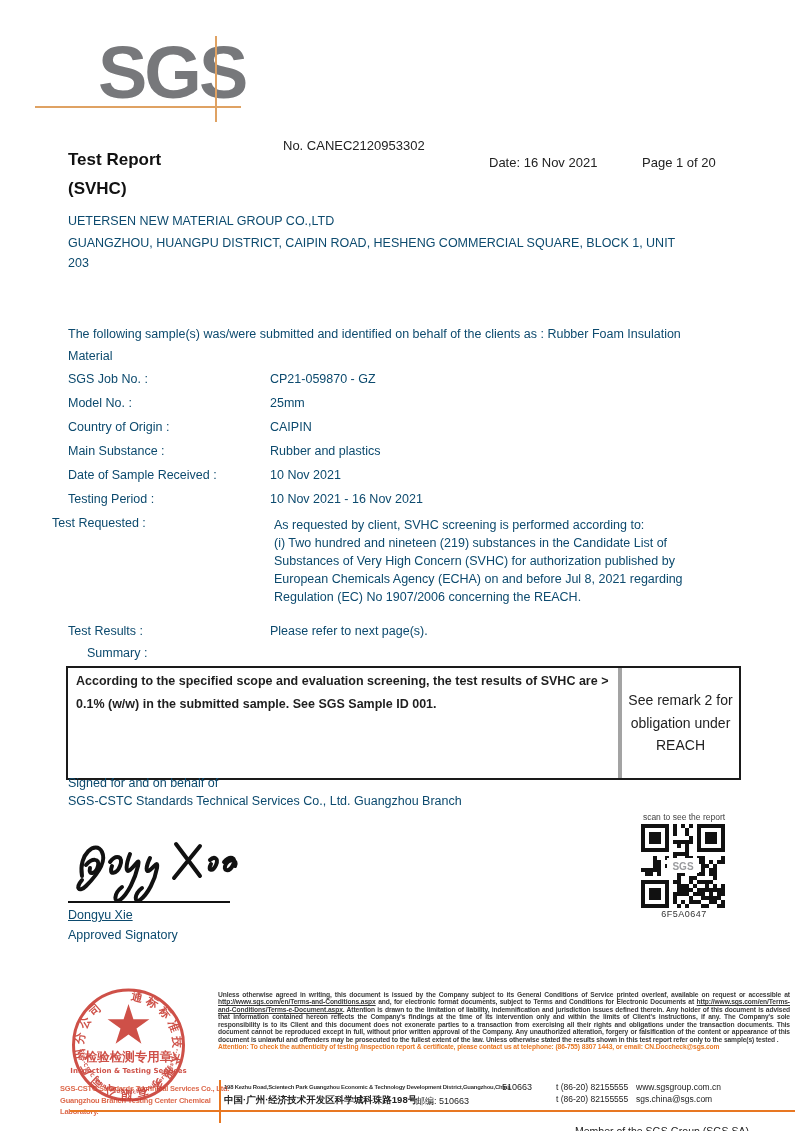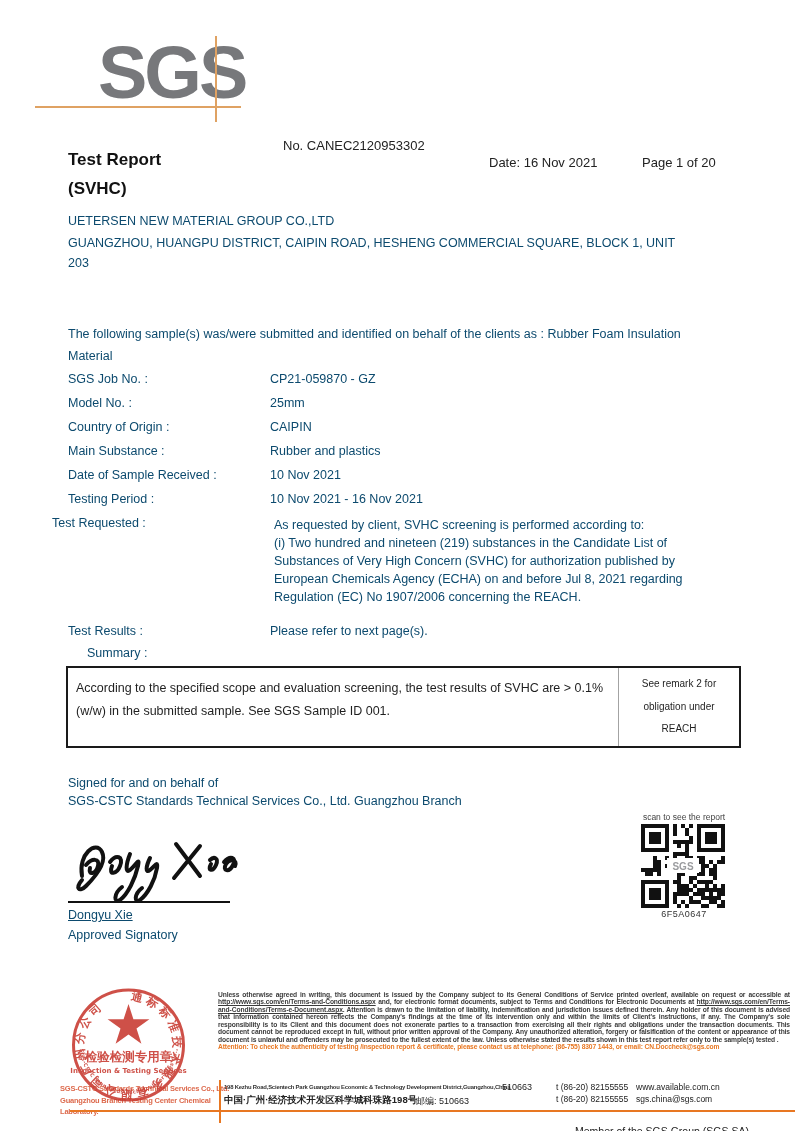--- a/index.html
+++ b/index.html
@@ -11,22 +11,22 @@
   .logo-hline{background:#dfa263;height:2px;}
   .logo-vline{background:#dfa263;width:2px;}
   
   .title{font-size:17px;font-weight:bold;color:#111;}
   .hmeta{font-size:13px;color:#222;}
   .body-txt{font-size:12.5px;color:#0c4a6e;}
   .label-col{font-size:12.5px;color:#0c4a6e;}
   .pre{white-space:pre-line;line-height:18px;}
   
   .sum-table{border:2px solid #1a1a1a;display:flex;}
-  .sum-left{width:534px;border-right:1px solid #a3a3a3;padding:9px 8px;font-size:12.5px;line-height:22.5px;}
-  .sum-right{flex:1;padding:5px 6px;font-size:10px;line-height:22.5px;text-align:center;}
+  .sum-left{width:534px;border-right:4px solid #a3a3a3;padding:2px 8px;font-size:12.5px;line-height:22.5px;font-weight:bold;}
+  .sum-right{flex:1;padding:21px 6px;font-size:14px;line-height:22.5px;text-align:center;}
   
   .sig-line{background:#111;height:2px;}
   
   .qr-caption{font-size:8.5px;color:#444;}
   .qr-code-text{font-size:9px;color:#333;letter-spacing:0.5px;}
   
   .terms{width:572px;font-size:6.7px;font-weight:bold;line-height:7.45px;
          text-align:justify;color:#3b3b3b;letter-spacing:-0.1px;}
   .attention{font-size:6.7px;font-weight:bold;line-height:7.45px;text-align:justify;
              color:#e87722;letter-spacing:-0.1px;}
@@ -286,21 +286,21 @@
   <div class="abs" style="left:218px;top:991px;width:572px;">
     <div class="terms"><span>Unless otherwise agreed in writing, this document is issued by the Company subject to its General Conditions of Service printed overleaf, available on request or accessible at </span><span style="text-decoration: underline;">http://www.sgs.com/en/Terms-and-Conditions.aspx</span><span> and, for electronic format documents, subject to Terms and Conditions for Electronic Documents at </span><span style="text-decoration: underline;">http://www.sgs.com/en/Terms-and-Conditions/Terms-e-Document.aspx</span><span>. Attention is drawn to the limitation of liability, indemnification and jurisdiction issues defined therein. Any holder of this document is advised that information contained hereon reflects the Company's findings at the time of its intervention only and within the limits of Client's instructions, if any. The Company's sole responsibility is to its Client and this document does not exonerate parties to a transaction from exercising all their rights and obligations under the transaction documents. This document cannot be reproduced except in full, without prior written approval of the Company. Any unauthorized alteration, forgery or falsification of the content or appearance of this document is unlawful and offenders may be prosecuted to the fullest extent of the law. Unless otherwise stated the results shown in this test report refer only to the sample(s) tested .</span></div>
     <div class="attention">Attention: To check the authenticity of testing /inspection report &amp; certificate, please contact us at telephone: (86-755) 8307 1443, or email: CN.Doccheck@sgs.com</div>
   </div>
 
   <div class="abs vline-orange" style="left:219px;top:1080px;height:43px;"></div>
 
   <div class="abs addr-en" style="left:224px;top:1084px;">198 Kezhu Road,Scientech Park Guangzhou Economic &amp; Technology Development District,Guangzhou,China</div>
   <div class="abs addr-zip" style="left:502px;top:1082px;">510663</div>
   <div class="abs contact" style="left:556px;top:1082px;">t (86-20) 82155555</div>
-  <div class="abs contact" style="left:636px;top:1082px;">www.available.com.cn</div>
+  <div class="abs contact" style="left:636px;top:1082px;">www.sgsgroup.com.cn</div>
 
   <div class="abs addr-cn" style="left:224px;top:1094px;">中国·广州·经济技术开发区科学城科珠路198号</div>
   <div class="abs addr-zip" style="left:416px;top:1095px;">邮编: 510663</div>
   <div class="abs contact" style="left:556px;top:1094px;">t (86-20) 82155555</div>
   <div class="abs contact" style="left:636px;top:1094px;">sgs.china@sgs.com</div>
 
   <div class="abs rule-orange" style="left:70px;top:1110px;width:725px;"></div>
   <div class="abs member" style="left:575px;top:1115px;margin-top:10px;">Member of the SGS Group (SGS SA)</div>
 
 </div>

